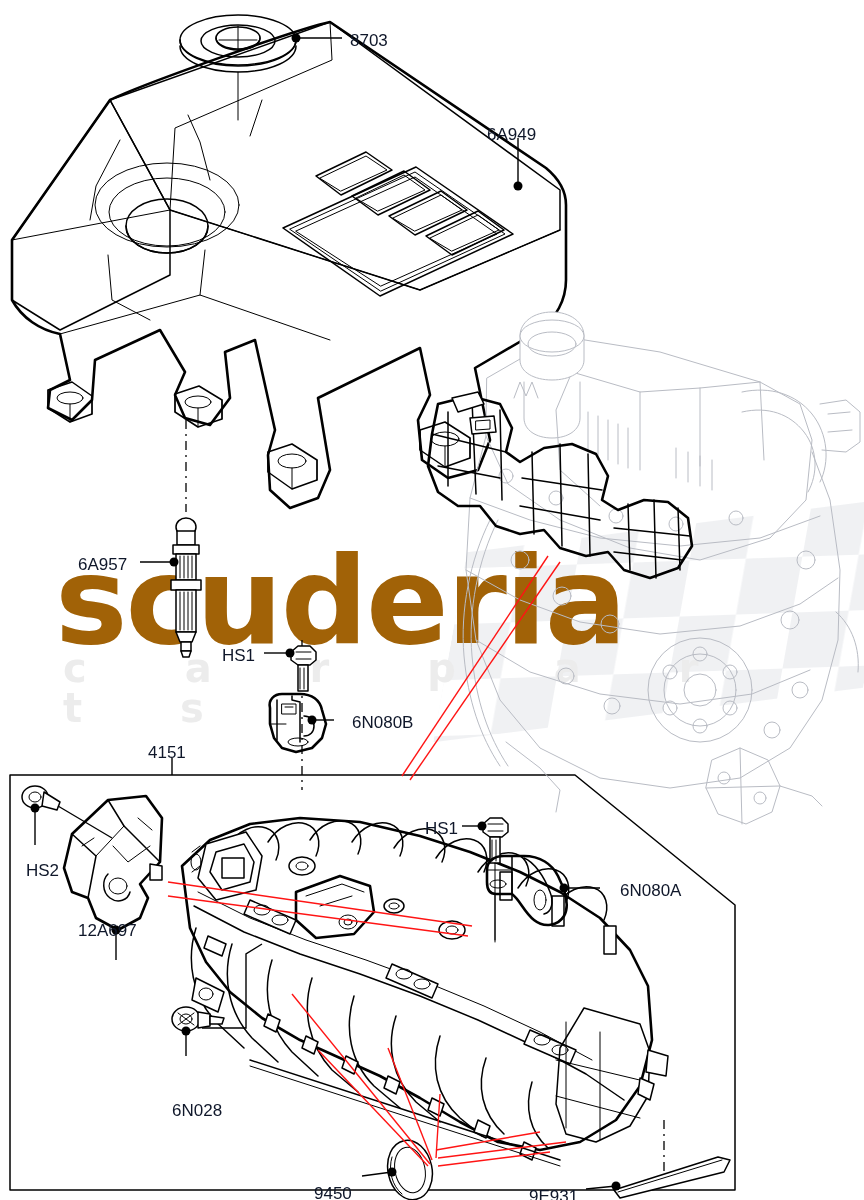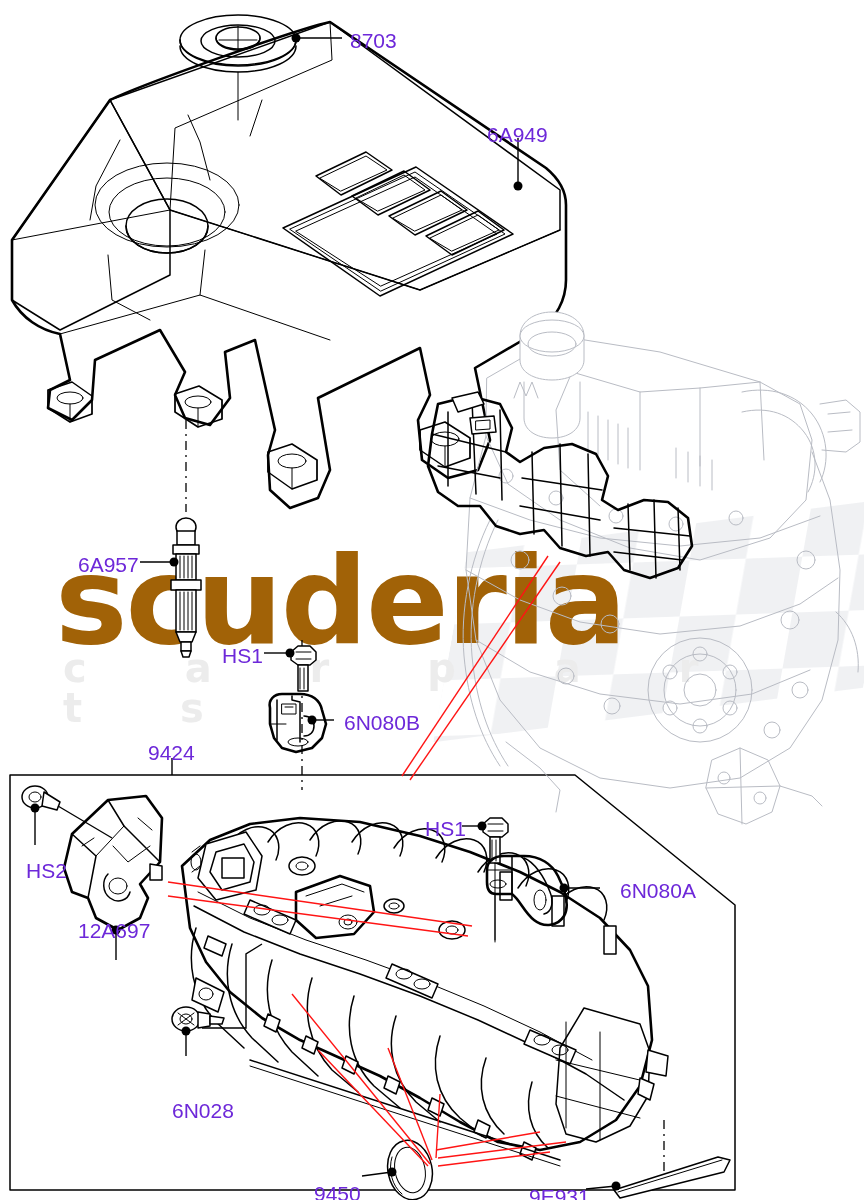--- a/index.html
+++ b/index.html
@@ -18,21 +18,21 @@
       font-weight:bold;color:#a16207;letter-spacing:-2px;
       font-family:"DejaVu Sans",sans-serif;}
   #wm-brand .w2{position:absolute;left:8px;top:108px;font-size:40px;line-height:40px;
       font-weight:bold;color:#ececec;letter-spacing:42px;
       font-family:"DejaVu Sans",sans-serif;}
 
   
   #art{position:absolute;left:0;top:0;width:864px;height:1200px;}
 
   
-  .lbl{position:absolute;color:#6d28d9;font-size:21px;line-height:21px;
+  .lbl{position:absolute;color:#0f172a;font-size:17px;line-height:21px;
        font-family:"Liberation Sans",sans-serif;white-space:nowrap;}
 </style>
 </head>
 <body>
 
 <div id="stage">
 
   <div class="wm" id="wm-flag">
     <svg width="420" height="230" viewBox="0 0 420 230">
       <defs>
@@ -509,22 +509,22 @@
 
       <line class="ld" x1="586" y1="1189" x2="616" y2="1186"></line>
       <circle class="kd" cx="616" cy="1186" r="4.5"></circle>
     </g>
   </svg>
 
   <div class="lbl" style="left:350px;top:30px">8703</div>
   <div class="lbl" style="left:487px;top:124px">6A949</div>
   <div class="lbl" style="left:78px;top:554px">6A957</div>
   <div class="lbl" style="left:222px;top:645px">HS1</div>
-  <div class="lbl" style="left:344px;top:712px">6N080B</div>
-  <div class="lbl" style="left:148px;top:742px">9424</div>
+  <div class="lbl" style="left:352px;top:712px">6N080B</div>
+  <div class="lbl" style="left:148px;top:742px">4151</div>
   <div class="lbl" style="left:26px;top:860px">HS2</div>
   <div class="lbl" style="left:78px;top:920px">12A697</div>
   <div class="lbl" style="left:425px;top:818px">HS1</div>
   <div class="lbl" style="left:620px;top:880px">6N080A</div>
   <div class="lbl" style="left:172px;top:1100px">6N028</div>
   <div class="lbl" style="left:314px;top:1183px">9450</div>
   <div class="lbl" style="left:529px;top:1186px">9E931</div>
 
 </div>
 

